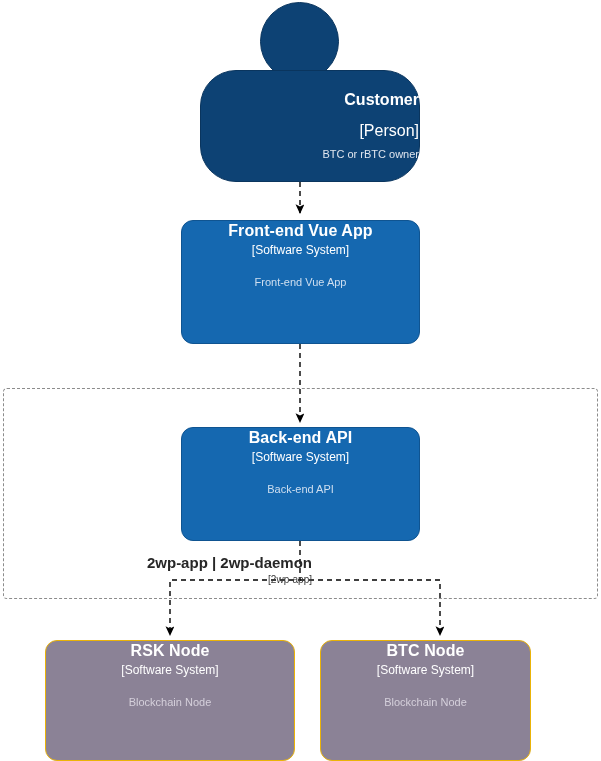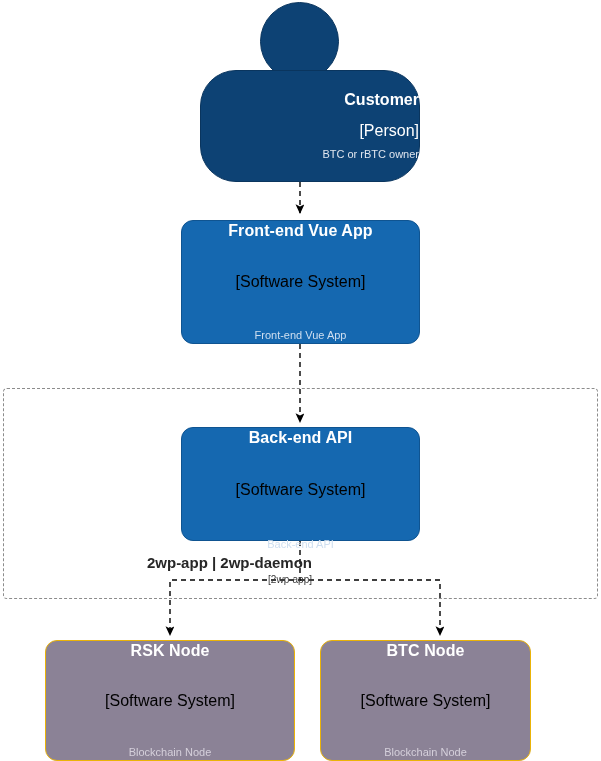--- a/index.html
+++ b/index.html
@@ -28,36 +28,36 @@
   }
 
   
   .node {
     position: absolute;
     box-sizing: border-box;
     border-radius: 12px;
     display: flex;
     flex-direction: column;
     align-items: center;
-    justify-content: space-between;
+    justify-content: flex-start;
     text-align: center;
     padding: 0 24px;
   }
   .node .n-title {
     font-weight: bold;
     font-size: 16px;
     line-height: 20px;
     color: #ffffff;
     letter-spacing: 0.1px;
   }
   .node .n-type {
-    font-size: 16px;
+    font-size: 12px;
     line-height: 16px;
-    color: #000000;
-    margin-top: 12px;
+    color: #ffffff;
+    margin-top: 1px;
   }
   .node .n-desc {
     font-size: 11px;
     line-height: 15px;
     margin-top: 17px;
     color: #e3e7ee;
   }
 
   
   .person-wrap {
@@ -181,21 +181,21 @@
     <div class="n-type">[Software System]</div>
     <div class="n-desc">Front-end Vue App</div>
   </div>
 
   <div class="boundary" style="left:3px; top:388px; width:595px; height:211px;"></div>
   <div class="boundary-label" style="left:12px; top:554px; width:300px;">
     <div class="b-title">2wp-app | 2wp-daemon</div>
     <div class="b-type">[2wp-app]</div>
   </div>
 
-  <div class="node sys-blue" style="left:181px; top:427px; width:239px; height:114px;gap:22px;">
+  <div class="node sys-blue" style="left:181px; top:427px; width:239px; height:114px;">
     <div class="n-title">Back-end API</div>
     <div class="n-type">[Software System]</div>
     <div class="n-desc">Back-end API</div>
   </div>
 
   <div class="node sys-gray" style="left:45px; top:640px; width:250px; height:121px;">
     <div class="n-title">RSK Node</div>
     <div class="n-type">[Software System]</div>
     <div class="n-desc">Blockchain Node</div>
   </div>

